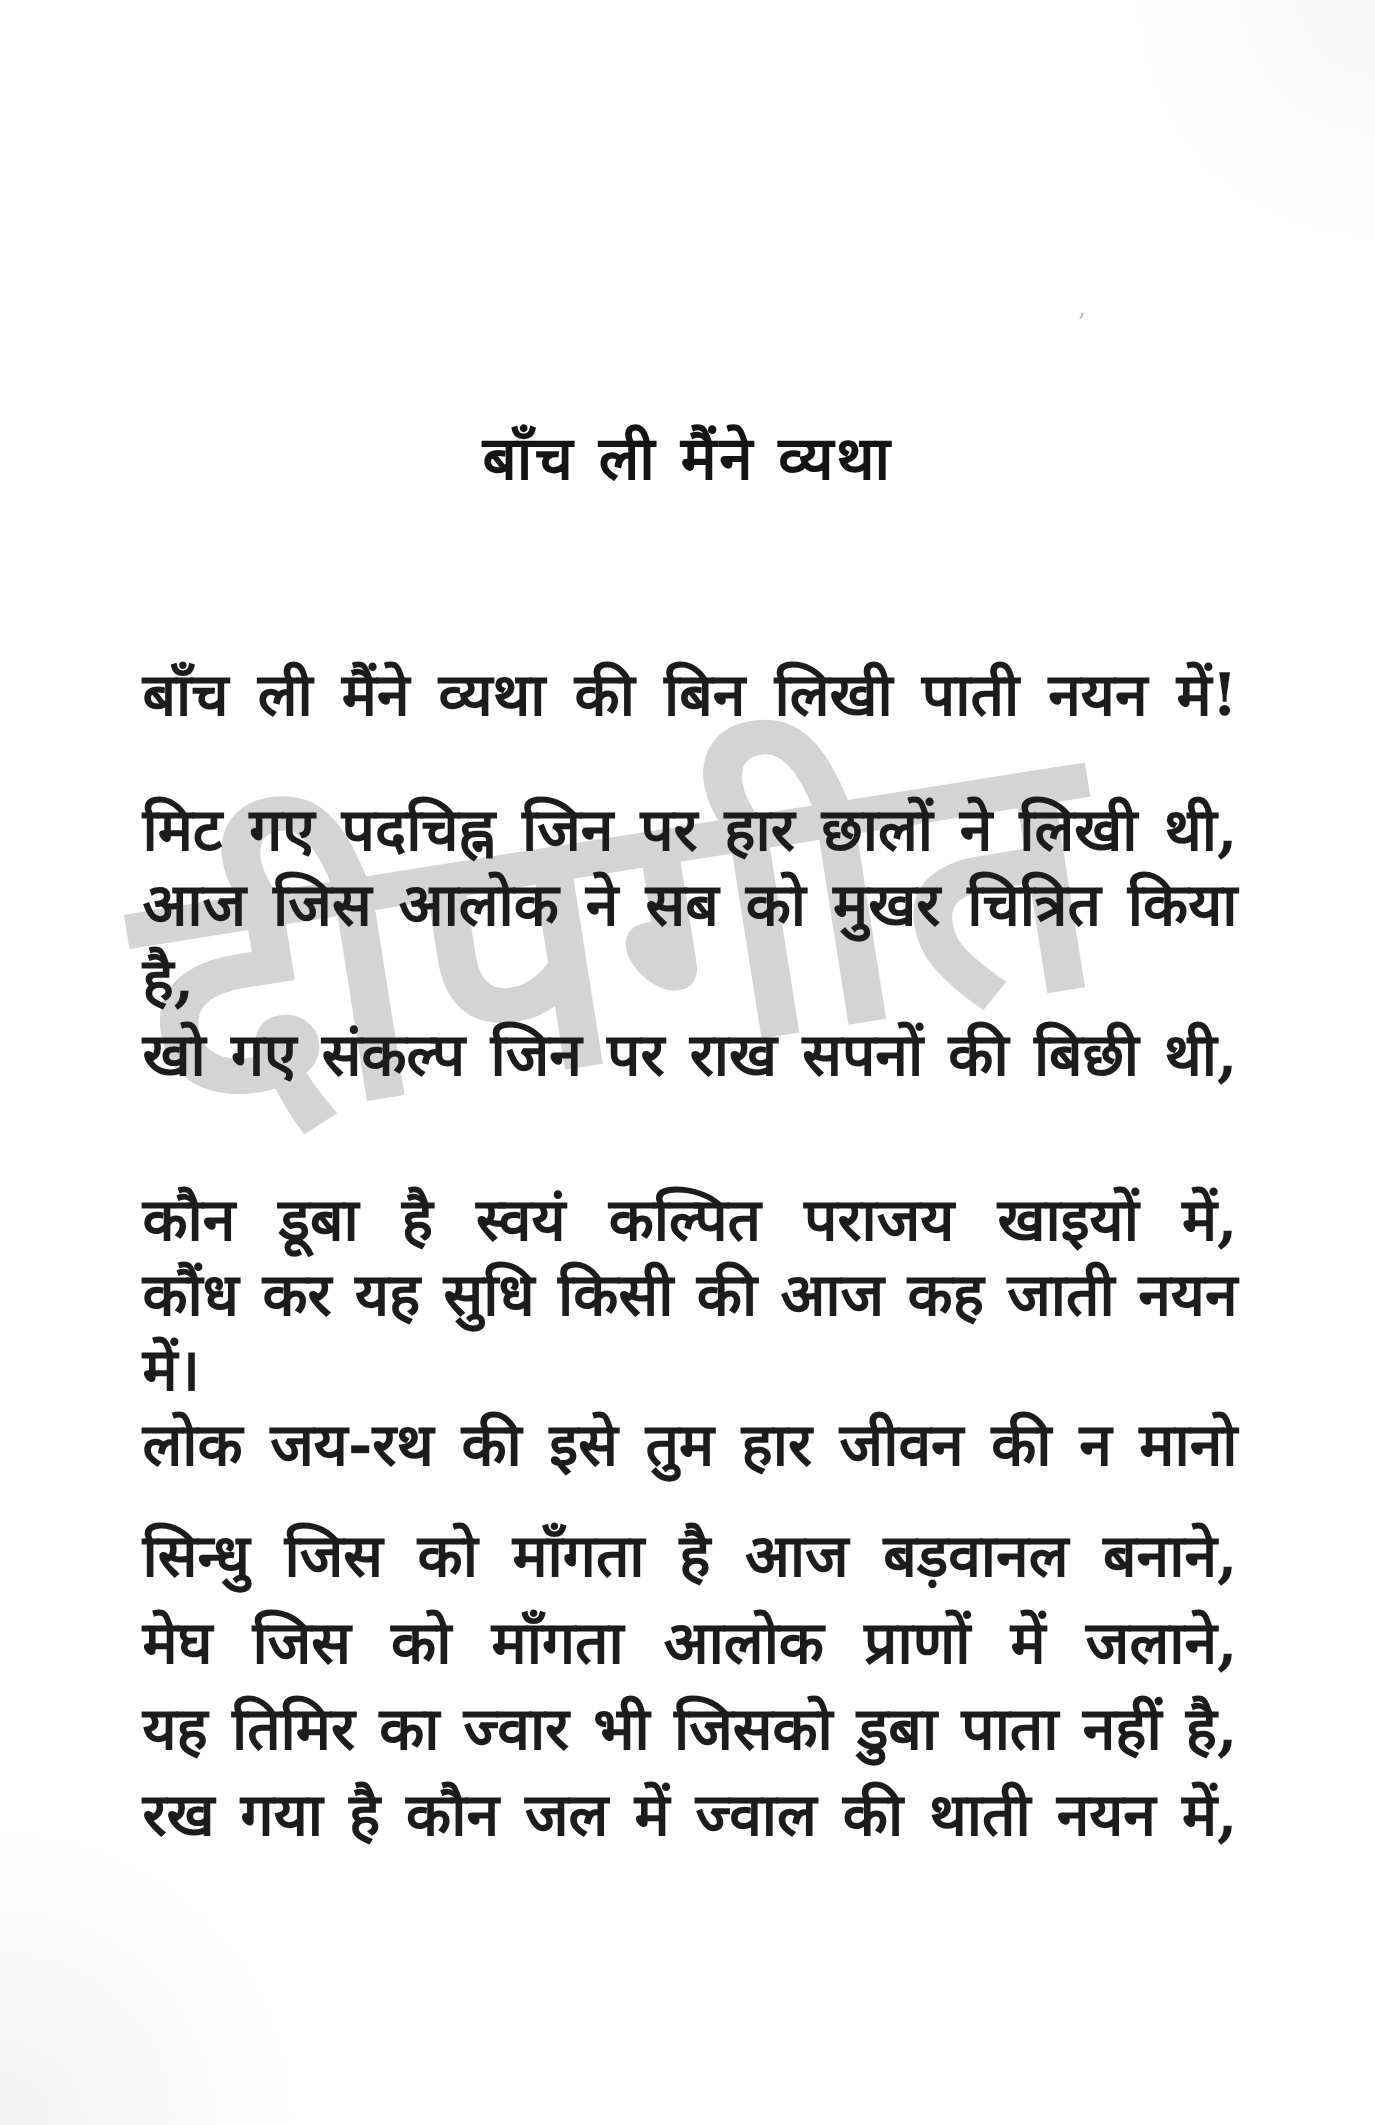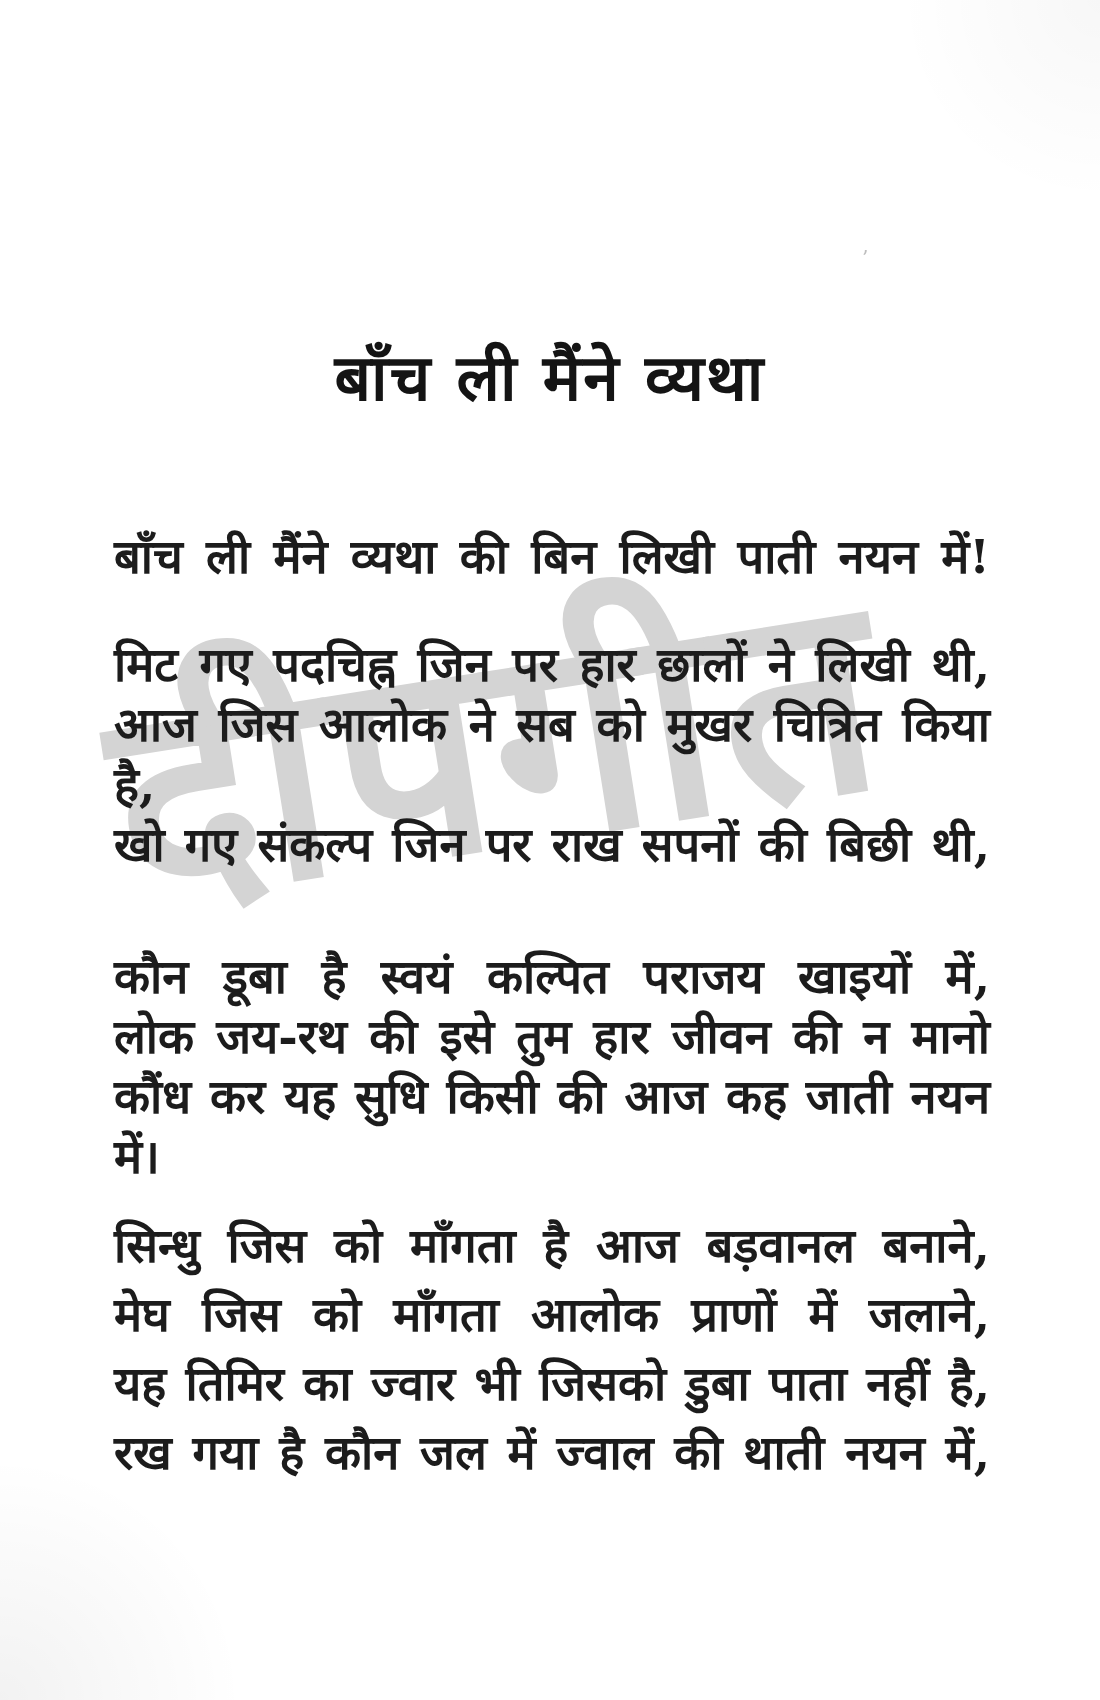--- a/index.html
+++ b/index.html
@@ -21,21 +21,21 @@
       radial-gradient(circle at 100% 0%, rgba(0,0,0,0.03), rgba(0,0,0,0) 10%);
   }
 
   .title {
     position: absolute;
     top: 332px;
     left: 0;
     width: 100%;
     margin: 0;
     text-align: center;
-    font-size: 64px;
+    font-size: 48px;
     font-weight: bold;
     color: #141414;
     letter-spacing: 2px;
     z-index: 2;
   }
 
   .watermark {
     position: absolute;
     top: 600px;
     left: 110px;
@@ -99,22 +99,22 @@
     </div>
 
     <div class="stanza stanza-2">
       <div class="line">मिट गए पदचिह्न जिन पर हार छालों ने लिखी थी,</div>
       <div class="line">आज जिस आलोक ने सब को मुखर चित्रित किया है,</div>
       <div class="line">खो गए संकल्प जिन पर राख सपनों की बिछी थी,</div>
     </div>
 
     <div class="stanza stanza-3">
       <div class="line">कौन डूबा है स्वयं कल्पित पराजय खाइयों में,</div>
+      <div class="line">कौंध कर यह सुधि किसी की आज कह जाती नयन में।</div>
       <div class="line">लोक जय-रथ की इसे तुम हार जीवन की न मानो</div>
-      <div class="line">कौंध कर यह सुधि किसी की आज कह जाती नयन में।</div>
     </div>
 
     <div class="stanza stanza-4">
       <div class="line">सिन्धु जिस को माँगता है आज बड़वानल बनाने,</div>
       <div class="line">मेघ जिस को माँगता आलोक प्राणों में जलाने,</div>
       <div class="line">यह तिमिर का ज्वार भी जिसको डुबा पाता नहीं है,</div>
       <div class="line">रख गया है कौन जल में ज्वाल की थाती नयन में,</div>
     </div>
 
   </div>

